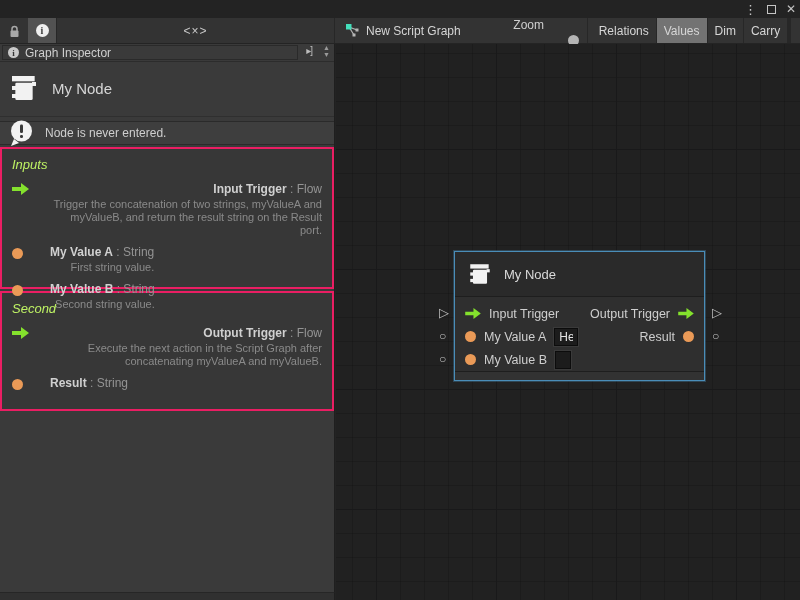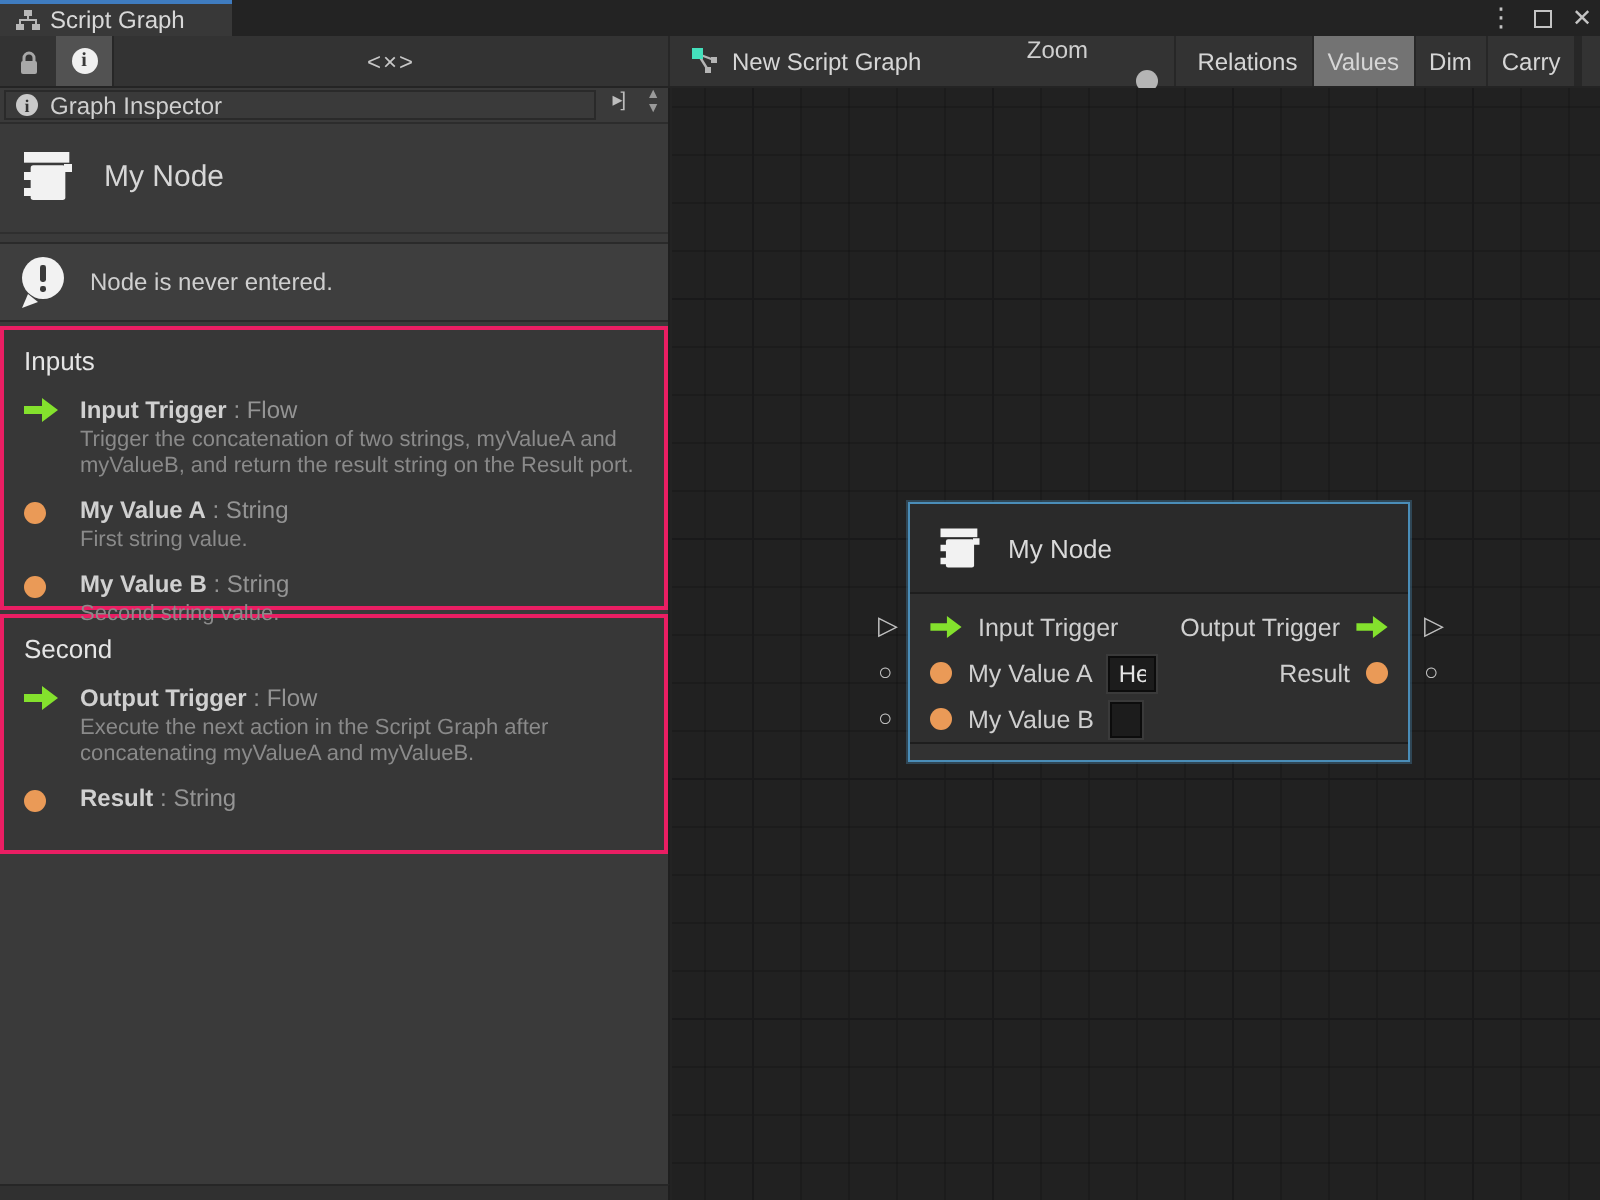--- a/index.html
+++ b/index.html
@@ -62,25 +62,25 @@
   }
   .insp-info { width:11px; height:11px; border-radius:50%; background:#c9c9c9; color:#333;
     font-size:9px; font-weight:bold; display:flex; align-items:center; justify-content:center; font-family:"Liberation Serif",serif;}
   .insp-dock { position:absolute; right:22px; top:1px; color:#bdbdbd; font-size:10px; letter-spacing:-1px;}
   .insp-spin { position:absolute; right:4px; top:0px; display:flex; flex-direction:column; line-height:7px; font-size:7px; color:#9a9a9a; }
 
   .node-head { display:flex; align-items:center; gap:12px; padding:10px 8px 12px 8px; border-bottom:1px solid #2f2f2f; }
   .node-head .ttl { font-size:15px; color:#d6d6d6; }
 
   .warnbox { margin-top:4px; background:#3e3e3e; border-top:1px solid #2a2a2a; border-bottom:1px solid #2a2a2a;
-    display:flex; align-items:center; gap:10px; padding:6px 8px; height:40px; color:#cfcfcf; }
+    display:flex; align-items:center; gap:10px; padding:6px 8px; height:24px; color:#cfcfcf; }
 
   .pinkbox { border:2px solid #ea1e63; background:#373737; margin:2px 0 0 0; padding:6px 10px 8px 10px; }
-  .sec-head { color:#e5e5e5; font-size:13px; margin:2px 0 10px 0; }
-  .port { display:flex; gap:10px; margin-bottom:8px; }
+  .sec-head { color:#bef264; font-size:13px; margin:2px 0 10px 0;font-style:italic; }
+  .port { display:flex; gap:20px; margin-bottom:8px;text-align:right; }
   .port .picon { flex:none; width:18px; padding-top:1px; display:flex; justify-content:flex-start; }
   .pdot { width:11px; height:11px; border-radius:50%; background:#ea9a57; margin-top:2px; }
   .pname { color:#d0d0d0; font-weight:bold; font-size:12px; }
   .ptype { color:#949494; font-weight:normal; }
   .pdesc { color:#8a8a8a; font-size:11px; line-height:13px; margin-top:2px; max-width:280px; }
 
   
   .graph {
     position:absolute; left:336px; top:44px; width:464px; height:556px;
     background-color:#212121;
@@ -113,29 +113,20 @@
 
   .xport { position:absolute; color:#c0c0c0; font-size:13px; line-height:13px; }
   .xport.circ { font-size:12px; }
 
   .arrow-svg { display:block; }
 </style>
 </head>
 <body>
 
 <div class="tabstrip">
-  <div class="tab">
-    <svg width="12" height="11" viewBox="0 0 12 11">
-      <rect x="4" y="0" width="4" height="3" fill="#b8b8b8"></rect>
-      <path d="M6 3 v2 M2 7 v-2 h8 v2" stroke="#b8b8b8" stroke-width="1" fill="none"></path>
-      <rect x="0" y="7" width="4" height="3" fill="#b8b8b8"></rect>
-      <rect x="8" y="7" width="4" height="3" fill="#b8b8b8"></rect>
-    </svg>
-    <span>Script Graph</span>
-  </div>
   <div class="win-controls">
     <span class="kebab">⋮</span>
     <span class="maxbox"></span>
     <span class="closex">✕</span>
   </div>
 </div>
 
 <div class="toolbar">
   <div class="tb-left">
     <div class="iconbtn">

